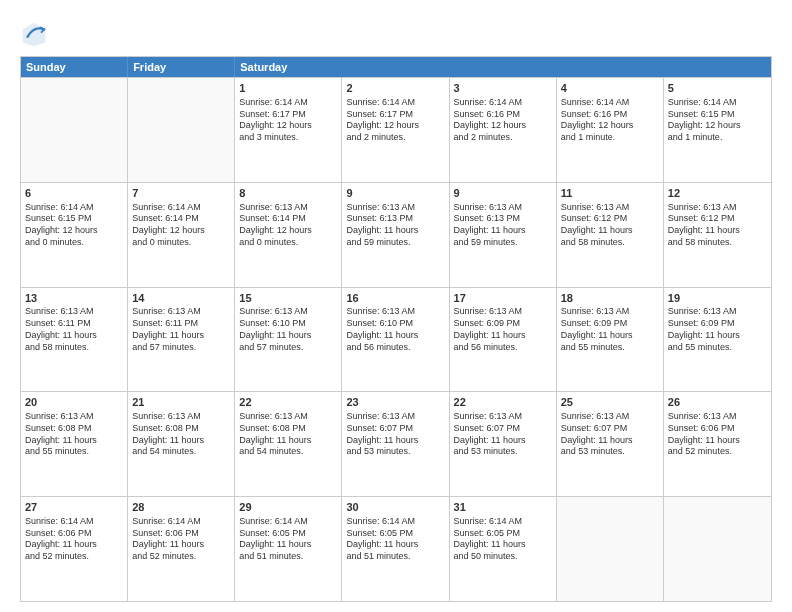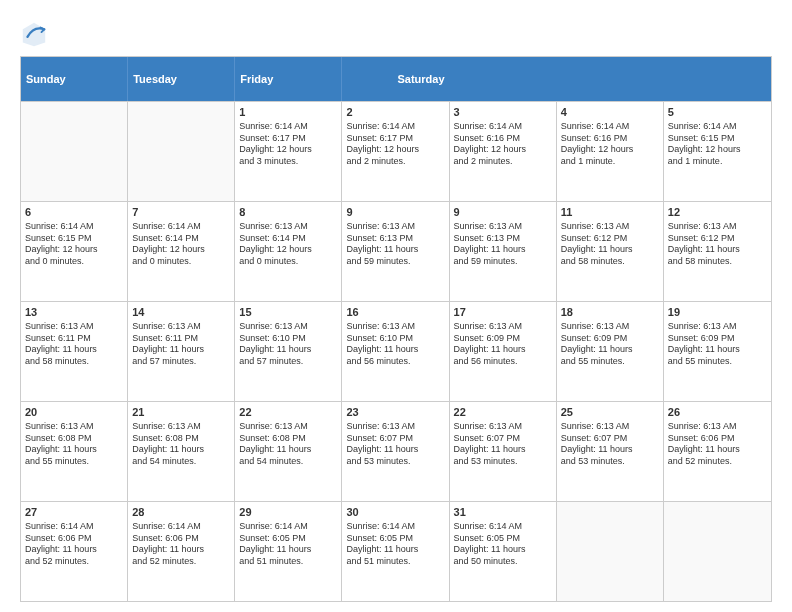--- a/index.html
+++ b/index.html
@@ -69,25 +69,25 @@
     }
     .cal-header {
       display: grid;
       grid-template-columns: repeat(7, 1fr);
       background: #3a7fc1;
     }
     .cal-header-cell {
       color: #fff;
       font-size: 11px;
       font-weight: bold;
-      padding: 16px 5px;
+      padding: 4px 5px;
       border-right: 1px solid #5590cc;
       text-align: left;
     }
-    .cal-header-cell:last-child { border-right: none; text-align: right; }
+    .cal-header-cell:last-child { border-right: none; }
     .cal-body {
       flex: 1;
       display: flex;
       flex-direction: column;
     }
     .cal-row {
       display: grid;
       grid-template-columns: repeat(7, 1fr);
       flex: 1;
       border-top: 1px solid #ccc;
@@ -133,21 +133,20 @@
     </div>
     <div class="title-section">
       <div class="month-title"></div>
       <div class="subtitle"></div>
     </div>
   </div>
 
   <div class="calendar">
     <div class="cal-header">
     <div class="cal-header-cell">Sunday</div>
-        <div class="cal-header-cell">Tuesday</div>
         <div class="cal-header-cell">Friday</div>
         <div class="cal-header-cell">Saturday</div>
       </div>
     <div class="cal-body">
     <div class="cal-row">
           <div class="cal-cell empty"></div>
           <div class="cal-cell empty"></div>
           <div class="cal-cell">
             <div class="day-num">1</div>
             <div class="cell-text">Sunrise: 6:14 AM</div>

